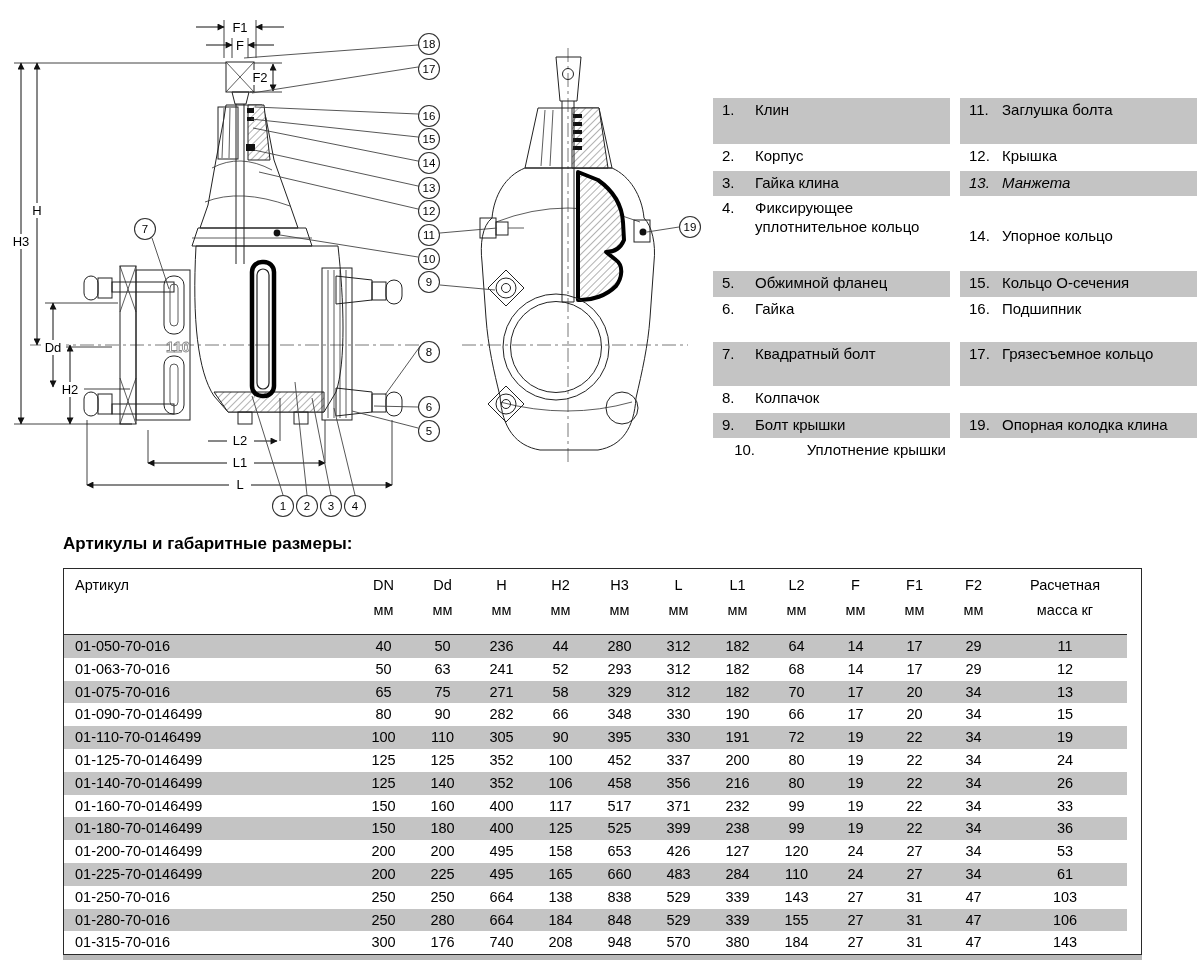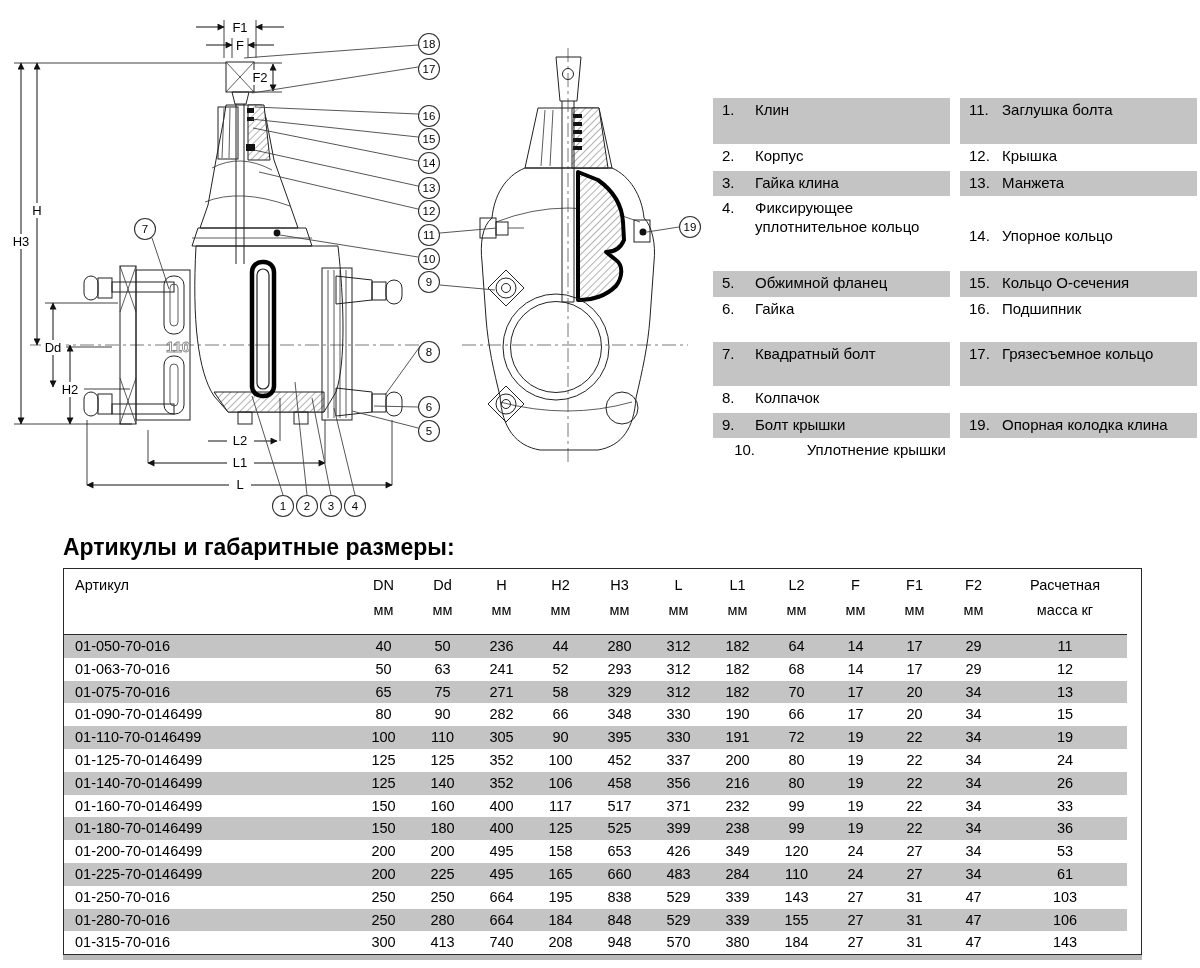--- a/index.html
+++ b/index.html
@@ -21,21 +21,21 @@
   
   .parts-list{position:absolute;left:713px;top:98px;width:484px;font-size:15px;line-height:1.25;}
   .pl-row{display:grid;grid-template-columns:237px 237px;column-gap:10px;}
   .pl-row.gap-before{margin-top:18px;}
   .pl-cell{display:flex;align-items:flex-start;padding:3px 4px 0 9px;box-sizing:border-box;}
   .pl-cell.grey{background:#c4c4c4;}
   .pl-num{width:33px;flex:none;}
   .pl-label{flex:1;}
 
   
-  .table-title{position:absolute;left:63px;top:534px;margin:0;font-size:23px;font-weight:bold;}
+  .table-title{position:absolute;left:63px;top:534px;margin:0;font-size:17px;font-weight:bold;}
   .dim-table-wrap{position:absolute;left:63px;top:568px;width:1065px;border:1px solid #2a2a2a;
                   padding-right:12px;background:#fff;box-shadow:0 5px 0 #b9b9b9;}
   table.dim-table{border-collapse:collapse;width:1063px;table-layout:fixed;font-size:14.5px;}
   table.dim-table thead tr{border-bottom:1px solid #2a2a2a;}
   table.dim-table th{font-weight:normal;vertical-align:top;padding:0;}
   table.dim-table th .h-label{padding-top:8px;}
   table.dim-table th .h-unit{padding-top:9px;padding-bottom:16px;}
   table.dim-table td{height:22.8px;padding:0;line-height:22.8px;white-space:nowrap;overflow:hidden;}
   table.dim-table .c{text-align:center;}
   table.dim-table .l{text-align:left;padding-left:11px;}
@@ -337,21 +337,21 @@
         <div class="pl-cell" style="min-height: 27px;">
           <span class="pl-num">12.</span>
           <span class="pl-label">Крышка</span>
         </div>
       </div>
       <div class="pl-row">
         <div class="pl-cell grey" style="min-height: 25px;">
           <span class="pl-num">3.</span>
           <span class="pl-label">Гайка клина</span>
         </div>
-        <div class="pl-cell grey" style="min-height: 25px;">
+        <div class="pl-cell grey" style="min-height: 25px; font-style: italic;">
           <span class="pl-num">13.</span>
           <span class="pl-label">Манжета</span>
         </div>
       </div>
       <div class="pl-row">
         <div class="pl-cell" style="min-height: 47px;">
           <span class="pl-num">4.</span>
           <span class="pl-label">Фиксирующее уплотнительное кольцо</span>
         </div>
         <div class="pl-cell" style="min-height: 47px; margin-top: 28px;">
@@ -626,21 +626,21 @@
             <td class="c">36</td>
           </tr>
           <tr>
             <td class="l">01-200-70-0146499</td>
             <td class="c">200</td>
             <td class="c">200</td>
             <td class="c">495</td>
             <td class="c">158</td>
             <td class="c">653</td>
             <td class="c">426</td>
-            <td class="c">349</td>
+            <td class="c">127</td>
             <td class="c">120</td>
             <td class="c">24</td>
             <td class="c">27</td>
             <td class="c">34</td>
             <td class="c">53</td>
           </tr>
           <tr class="grey">
             <td class="l">01-225-70-0146499</td>
             <td class="c">200</td>
             <td class="c">225</td>
@@ -653,21 +653,21 @@
             <td class="c">24</td>
             <td class="c">27</td>
             <td class="c">34</td>
             <td class="c">61</td>
           </tr>
           <tr>
             <td class="l">01-250-70-016</td>
             <td class="c">250</td>
             <td class="c">250</td>
             <td class="c">664</td>
-            <td class="c">195</td>
+            <td class="c">138</td>
             <td class="c">838</td>
             <td class="c">529</td>
             <td class="c">339</td>
             <td class="c">143</td>
             <td class="c">27</td>
             <td class="c">31</td>
             <td class="c">47</td>
             <td class="c">103</td>
           </tr>
           <tr class="grey">
@@ -681,21 +681,21 @@
             <td class="c">339</td>
             <td class="c">155</td>
             <td class="c">27</td>
             <td class="c">31</td>
             <td class="c">47</td>
             <td class="c">106</td>
           </tr>
           <tr>
             <td class="l">01-315-70-016</td>
             <td class="c">300</td>
-            <td class="c">413</td>
+            <td class="c">176</td>
             <td class="c">740</td>
             <td class="c">208</td>
             <td class="c">948</td>
             <td class="c">570</td>
             <td class="c">380</td>
             <td class="c">184</td>
             <td class="c">27</td>
             <td class="c">31</td>
             <td class="c">47</td>
             <td class="c">143</td>

